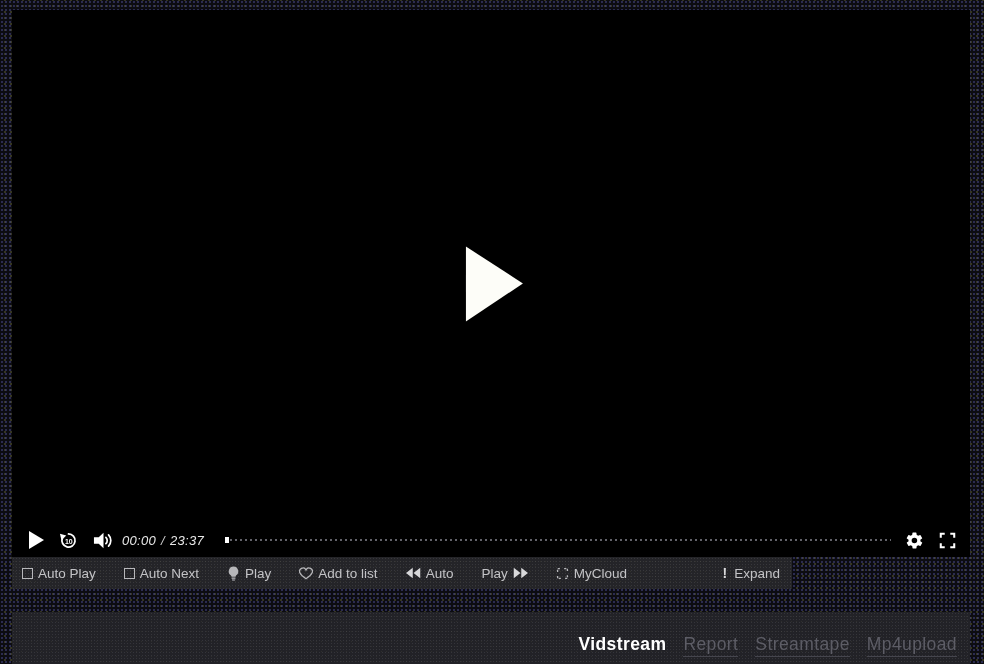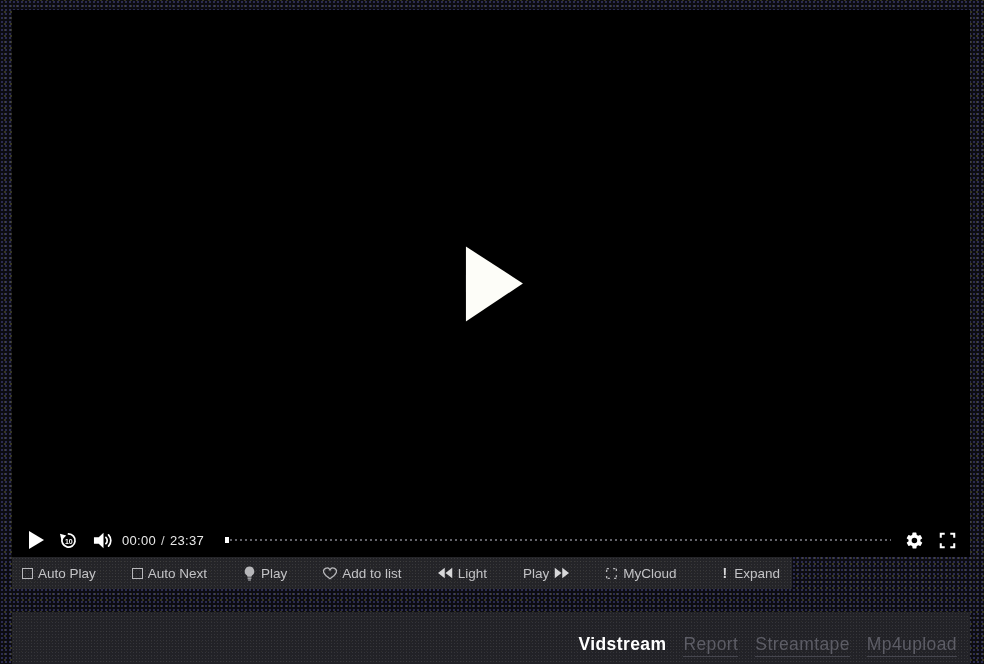--- a/index.html
+++ b/index.html
@@ -35,21 +35,21 @@
   }
   .ctrl-btn { display:flex; align-items:center; justify-content:center; cursor:pointer; flex:0 0 auto; }
   .play-tri {
     width:0; height:0;
     border-top:9px solid transparent;
     border-bottom:9px solid transparent;
     border-left:15px solid #fff;
   }
   .time-display {
     color:#e8e8e8; font-size:13px; white-space:nowrap;
-    margin:0 21px 0 8px; letter-spacing:.3px; flex:0 0 auto;
+    margin:0 21px 0 8px; letter-spacing:.3px; flex:0 0 auto;font-style:italic;
   }
   .time-sep { margin:0 5px; color:#cfcfcf; }
   .progress { flex:1 1 auto; position:relative; height:6px; margin-right:14px; cursor:pointer; }
   .progress-track {
     position:absolute; left:0; right:0; top:2px; height:2px;
     background-image:repeating-linear-gradient(90deg,#63636a 0 2px,transparent 2px 5px);
   }
   .playhead { position:absolute; left:0; top:0; width:4px; height:6px; background:#fff; }
   .ctrl-gap { width:14px; flex:0 0 auto; }
 
@@ -60,21 +60,21 @@
     background-color:#242428;
     background-image:
       radial-gradient(circle, rgba(130,130,135,.22) .8px, transparent 1px),
       radial-gradient(circle, rgba(100,100,65,.22) .8px, transparent 1px);
     background-size:3px 3px, 5px 5px;
     background-position:0 0, 1px 2px;
     padding:0 12px 0 10px;
     color:#c3c3c6; font-size:13.5px;
   }
   .tb-item { display:flex; align-items:center; gap:5px; cursor:pointer; white-space:nowrap; }
-  .tb-item + .tb-item { margin-left:36px; }
+  .tb-item + .tb-item { margin-left:28px; }
   .checkbox {
     width:11px; height:11px; border:1px solid #b7b7ba; background:transparent;
     display:inline-block; flex:0 0 auto;
   }
   .tb-spacer { flex:1 1 auto; }
   .excl { font-weight:bold; color:#d8d8da; font-size:14px; margin-right:2px; }
 
   
   .server-panel {
     position:absolute; left:12px; top:612px; width:958px; height:52px;
@@ -173,21 +173,21 @@
       <path d="M12 20S3.5 14.6 1.6 9.9A5.6 5.6 0 0 1 12 5a5.6 5.6 0 0 1 10.4 4.9C20.5 14.6 12 20 12 20z" fill="none" stroke="#b7b7ba" stroke-width="2.2"></path>
     </svg>
     <span>Add to list</span>
   </div>
 
   <div class="tb-item">
     <svg width="15" height="12" viewBox="0 0 20 16">
       <polygon points="9,1 9,15 0,8" fill="#d8d8da"></polygon>
       <polygon points="19,1 19,15 10,8" fill="#d8d8da"></polygon>
     </svg>
-    <span>Light</span>
+    <span>Auto</span>
   </div>
 
   <div class="tb-item">
     <span>Play</span>
     <svg width="15" height="12" viewBox="0 0 20 16">
       <polygon points="1,1 1,15 10,8" fill="#d8d8da"></polygon>
       <polygon points="11,1 11,15 20,8" fill="#d8d8da"></polygon>
     </svg>
   </div>
 

